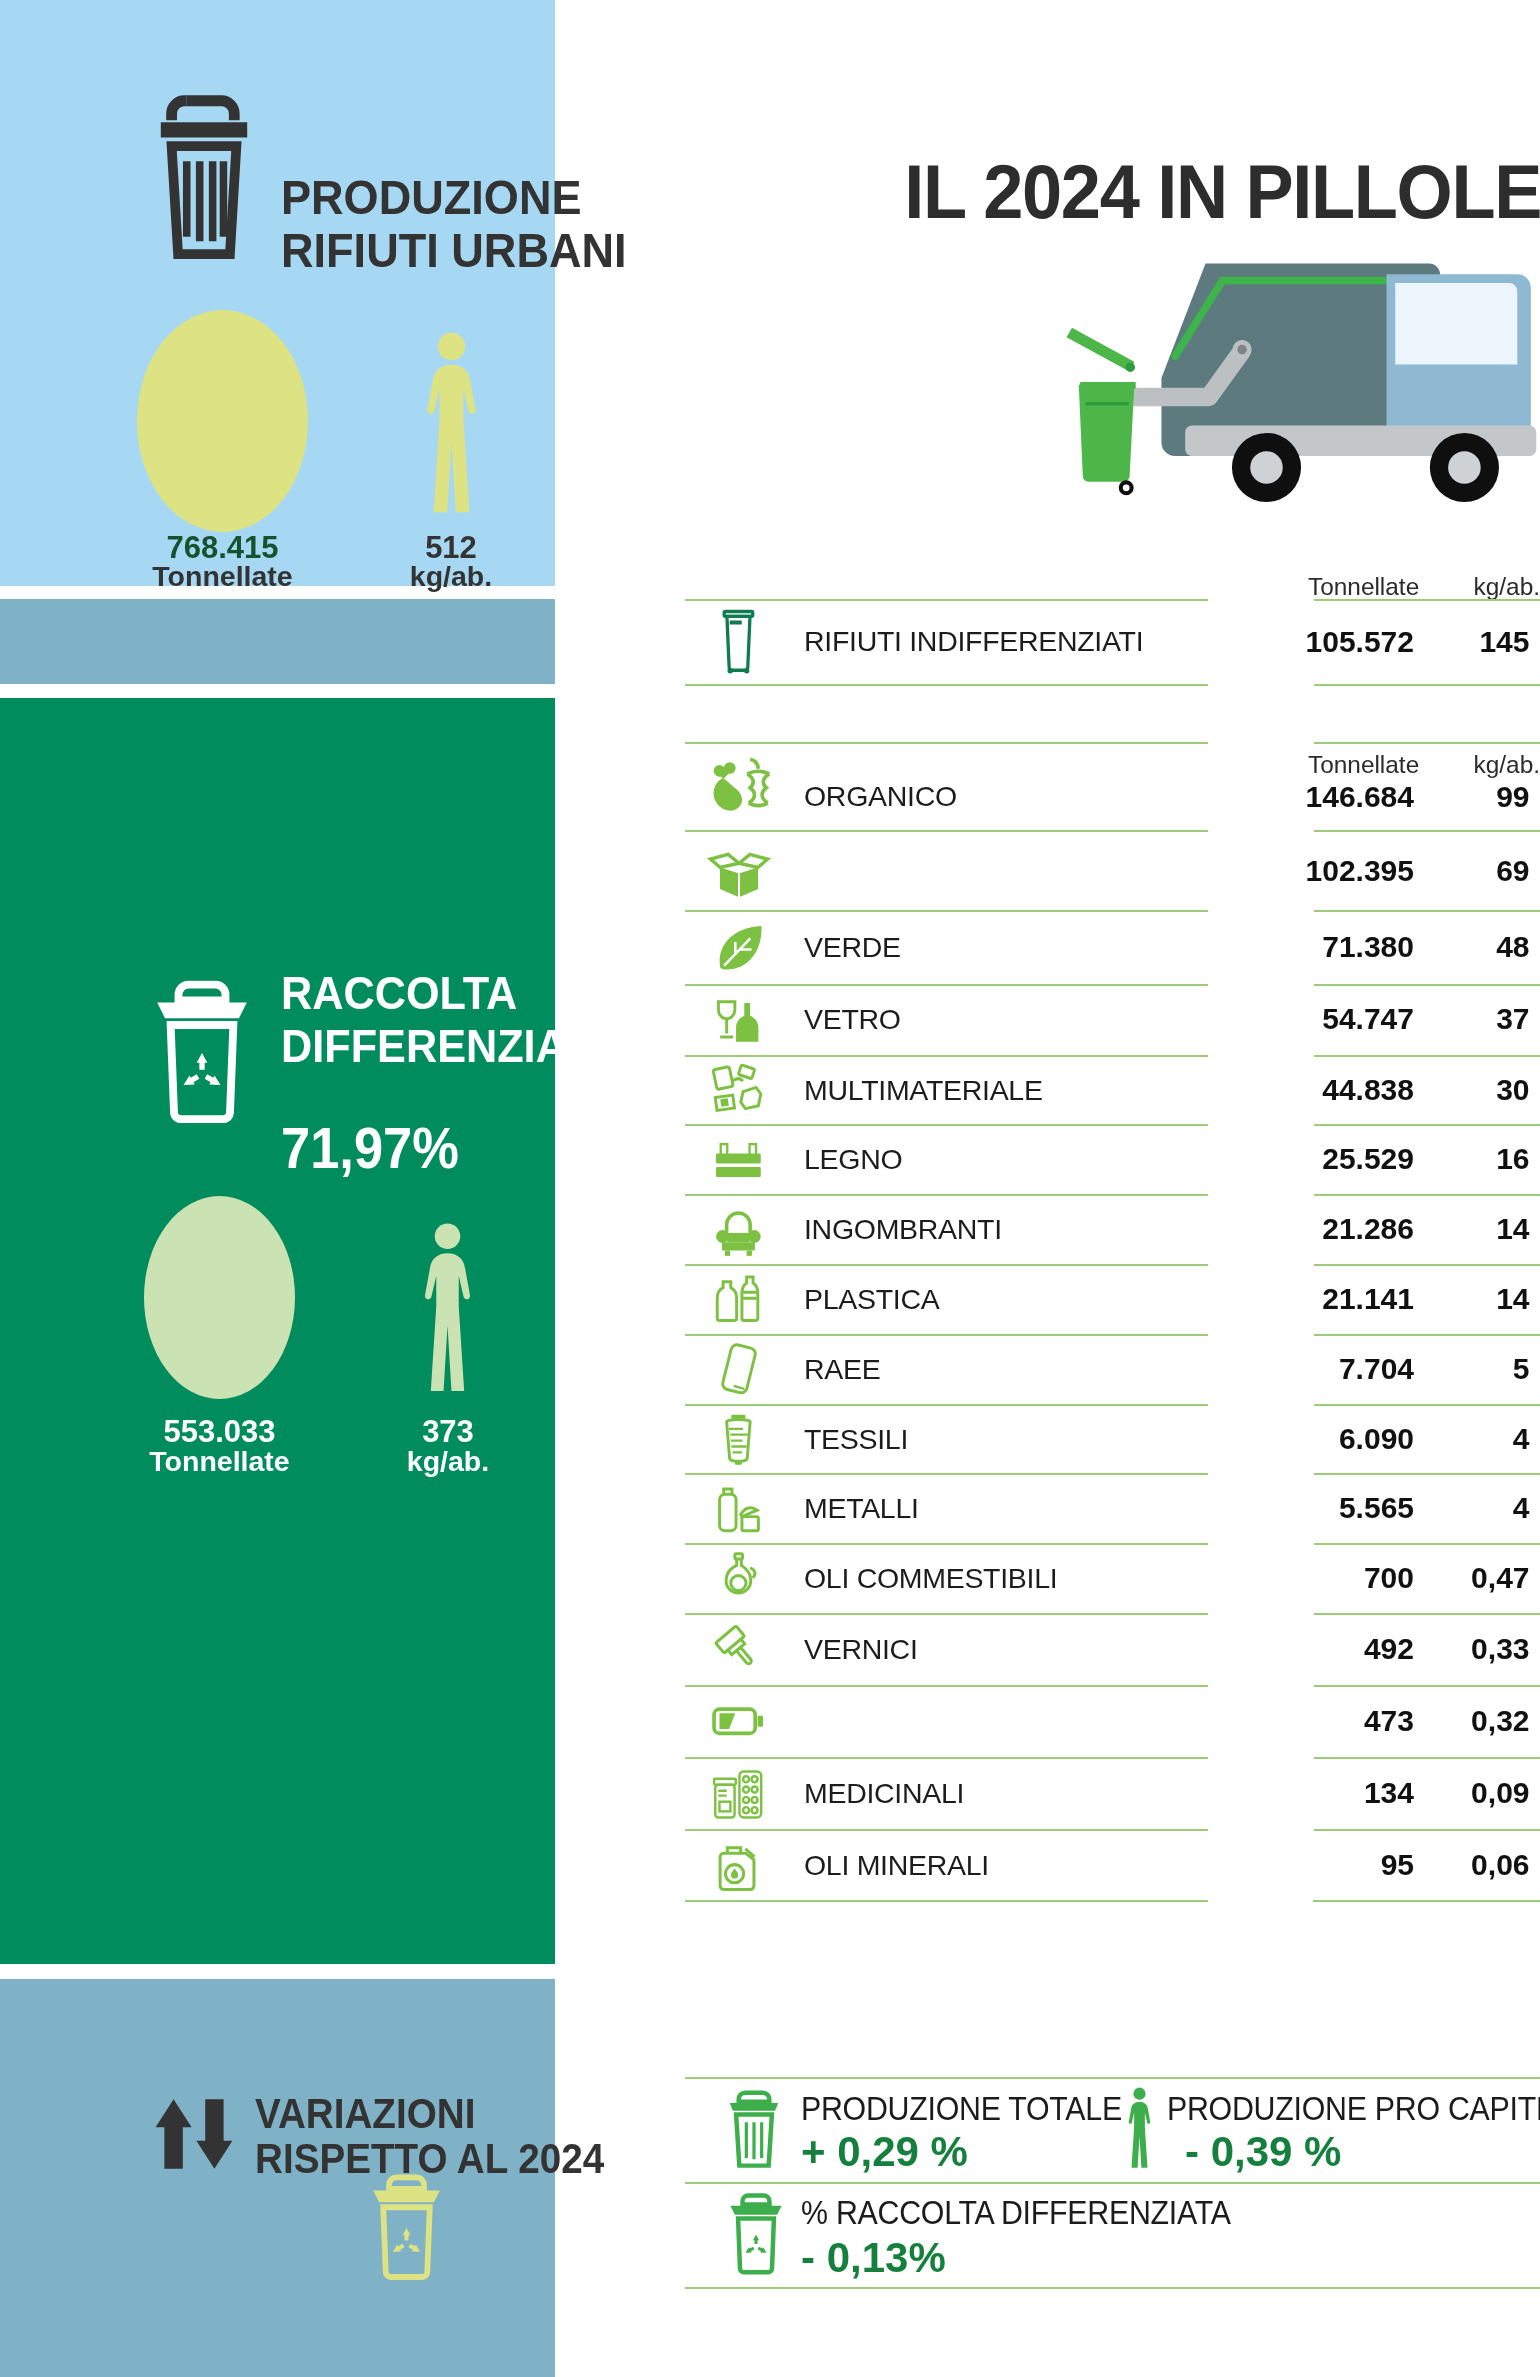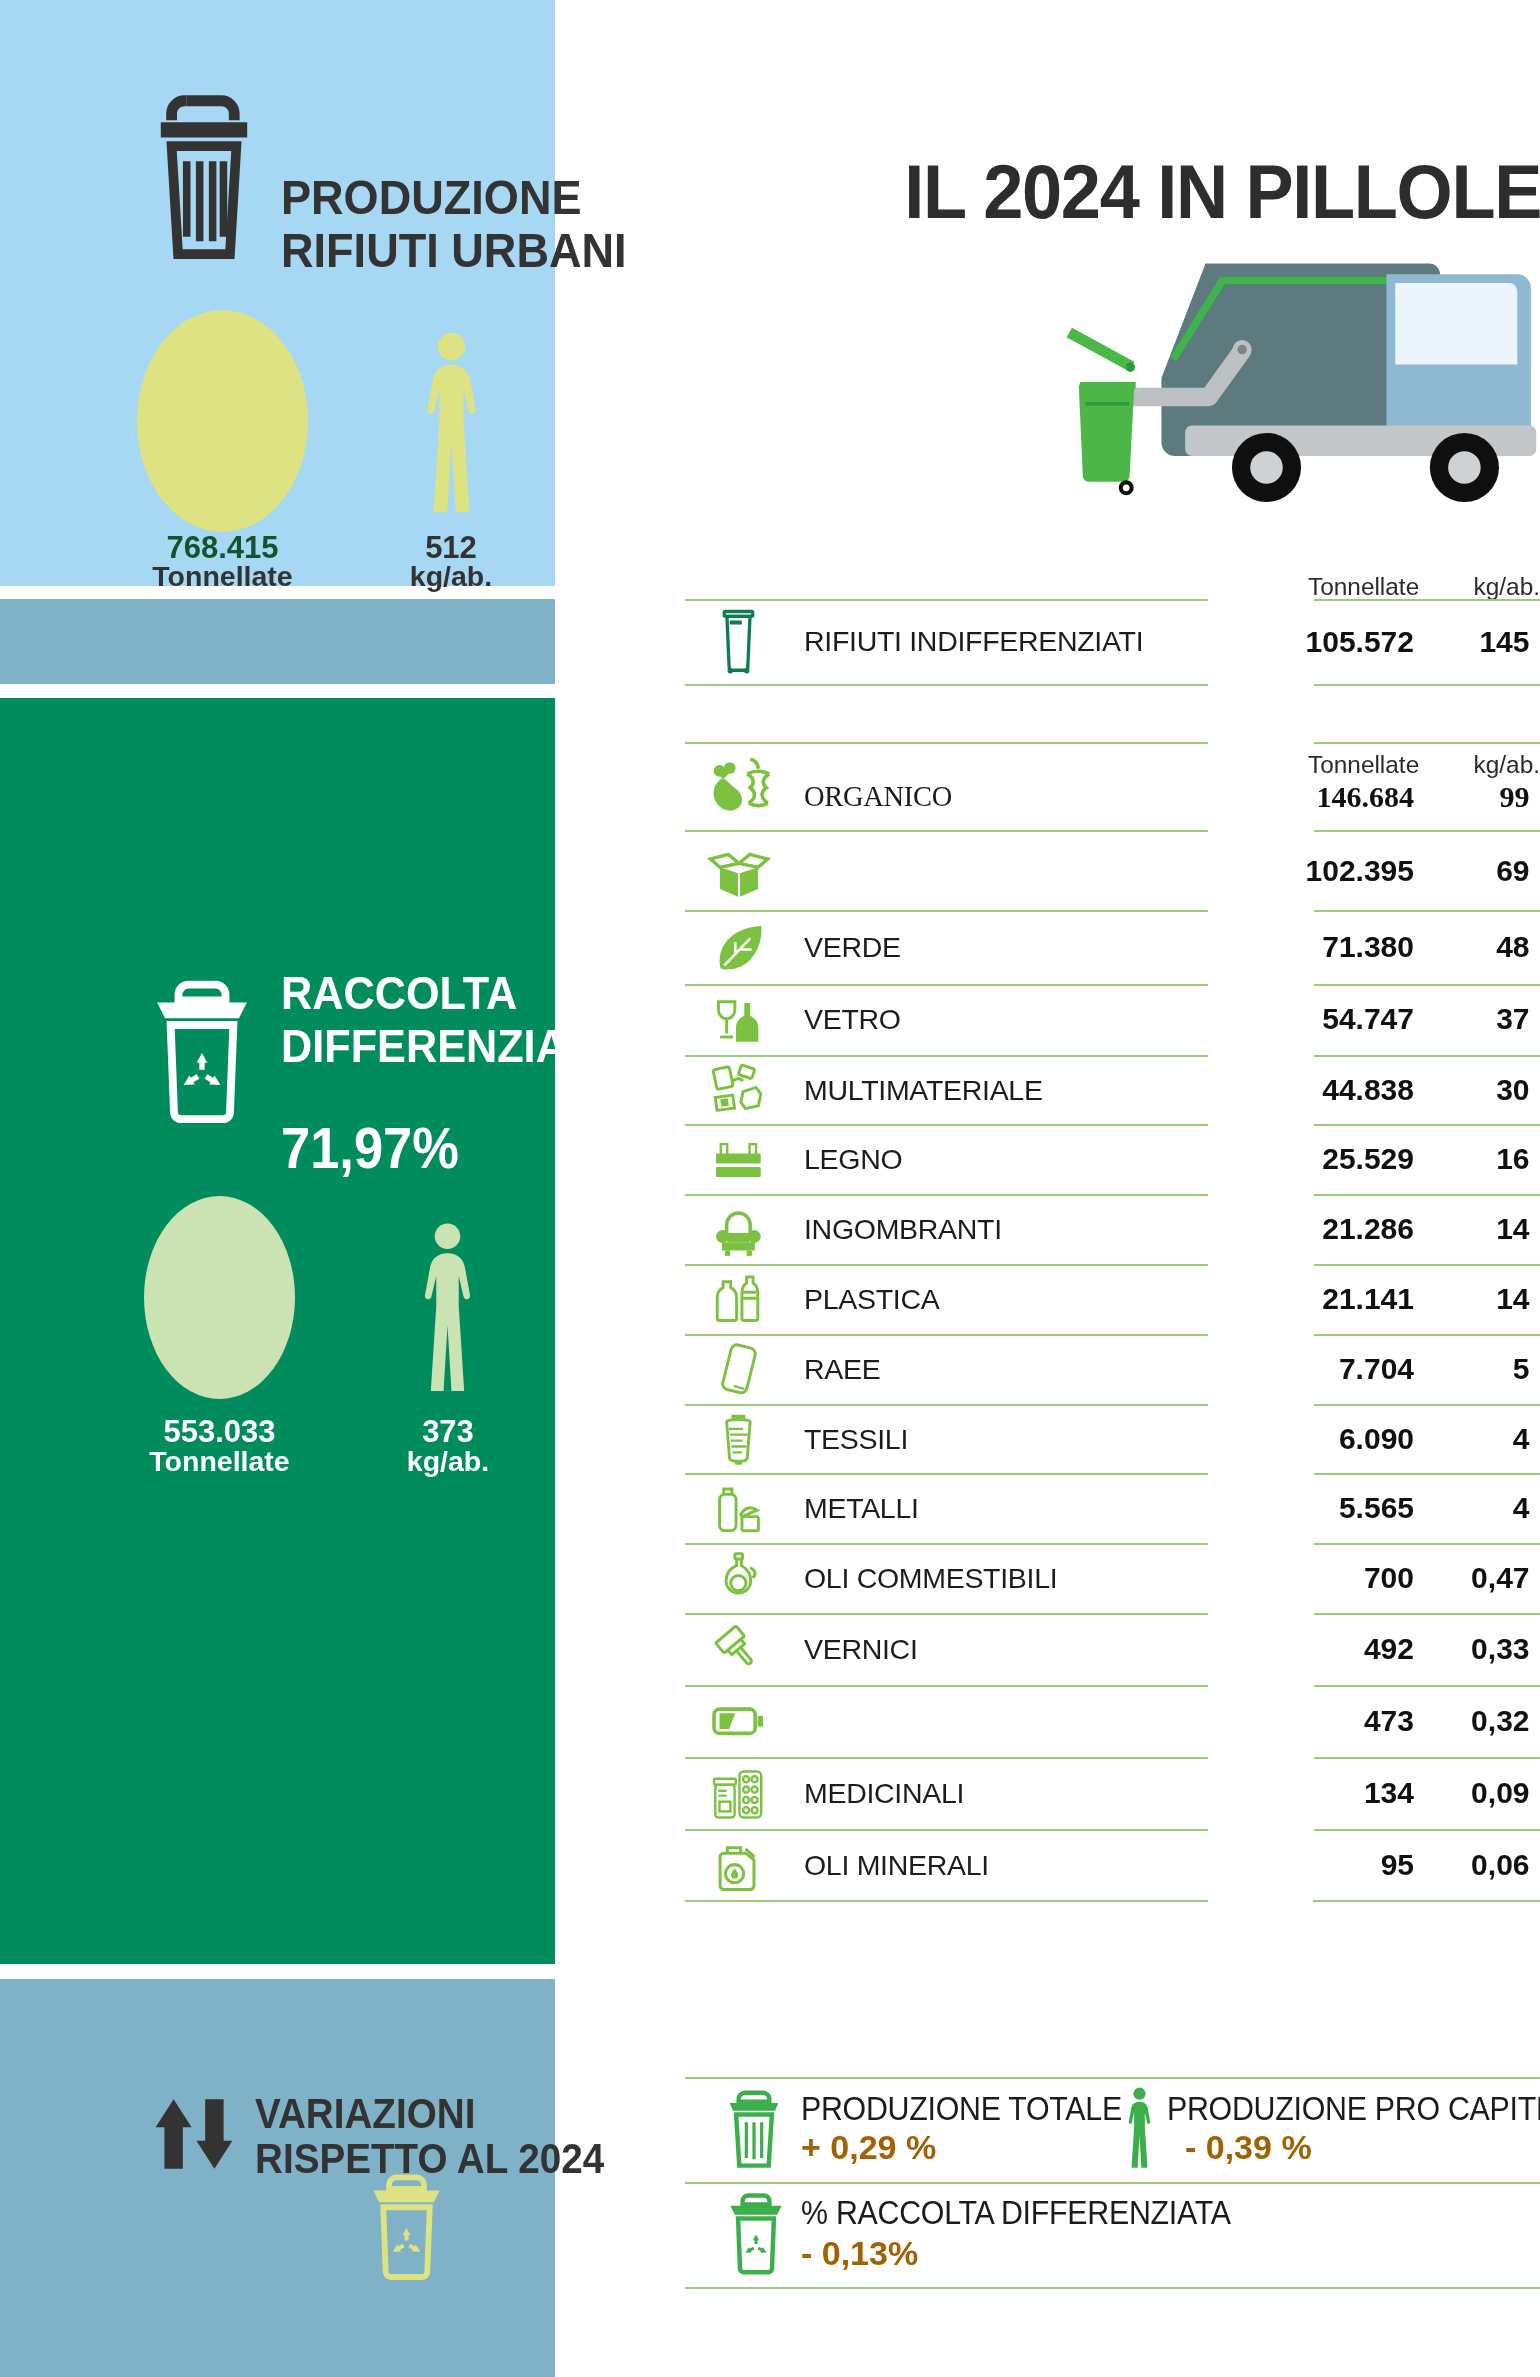--- a/index.html
+++ b/index.html
@@ -37,21 +37,21 @@
   .wrow{position:absolute;left:685px;width:856px}
   .wrow .sl{position:absolute;top:0;left:0;width:523px;height:2px;background:var(--sep)}
   .wrow .sr{position:absolute;top:0;left:629px;right:0;height:2px;background:var(--sep)}
   .row-icon{position:absolute;left:12.2px;top:8%;height:84%;width:83px;display:flex;align-items:center;justify-content:center;color:var(--icong)}
   .row-icon svg{height:92%;max-width:80px}
   .row-label{position:absolute;left:119px;top:0;height:100%;display:flex;align-items:center;font-size:28.5px;letter-spacing:-0.3px;color:#1c1c1c;white-space:nowrap}
   .row-ton{position:absolute;right:127px;top:0;height:100%;width:203px;display:flex;align-items:center;justify-content:flex-end;font-size:30px;font-weight:bold;color:var(--ink)}
   .row-kg{position:absolute;right:11.5px;top:0;height:100%;width:115px;display:flex;align-items:center;justify-content:flex-end;font-size:30px;font-weight:bold;color:var(--ink)}
   .wrow.first .row-label,.wrow.first .row-ton,.wrow.first .row-kg{transform:translateY(11px)}
   .vlab{font-size:33px;letter-spacing:-0.3px;color:#1c1c1c;white-space:nowrap}
-  .vval{font-size:34px;font-weight:bold;color:#a16207;white-space:nowrap}
+  .vval{font-size:42px;font-weight:bold;color:#15803d;white-space:nowrap}
   .vt{font-size:42px;line-height:45px;font-weight:bold;color:#333;white-space:nowrap}
 </style>
 </head>
 <body>
 
 <svg width="0" height="0" style="position:absolute" aria-hidden="true">
   <defs>
 
     <symbol id="i-trash-solid" viewBox="0 0 100 156">
       <path d="M34 6 h32 a12 12 0 0 1 12 12 v6" fill="none" stroke="currentColor" stroke-width="10"></path>
@@ -336,21 +336,21 @@
   </span>
   <div class="row-label">RIFIUTI INDIFFERENZIATI</div>
   <div class="row-ton">105.572</div>
   <div class="row-kg">145</div>
 </div>
 
 <div class="abs hdr" style="left:1308px;top:751px;width:105px;text-align:right">Tonnellate</div>
 <div class="abs hdr" style="left:1457px;top:751px;width:83px;text-align:right">kg/ab.</div>
 
 <div id="rows-host">
-  <div class="wrow first" style="top: 742px; height: 87px; font-family: Liberation Serif, serif;">
+  <div class="wrow first" style="top: 742px; height: 87px;">
     <div class="sl"></div>
     <div class="sr"></div>
     <span class="row-icon">
       <svg viewBox="0 0 100 100" style="height:100%">
           <use href="#i-organico"></use>
         </svg>
     </span>
     <div class="row-label">ORGANICO</div>
     <div class="row-ton">146.684</div>
     <div class="row-kg">99</div>

